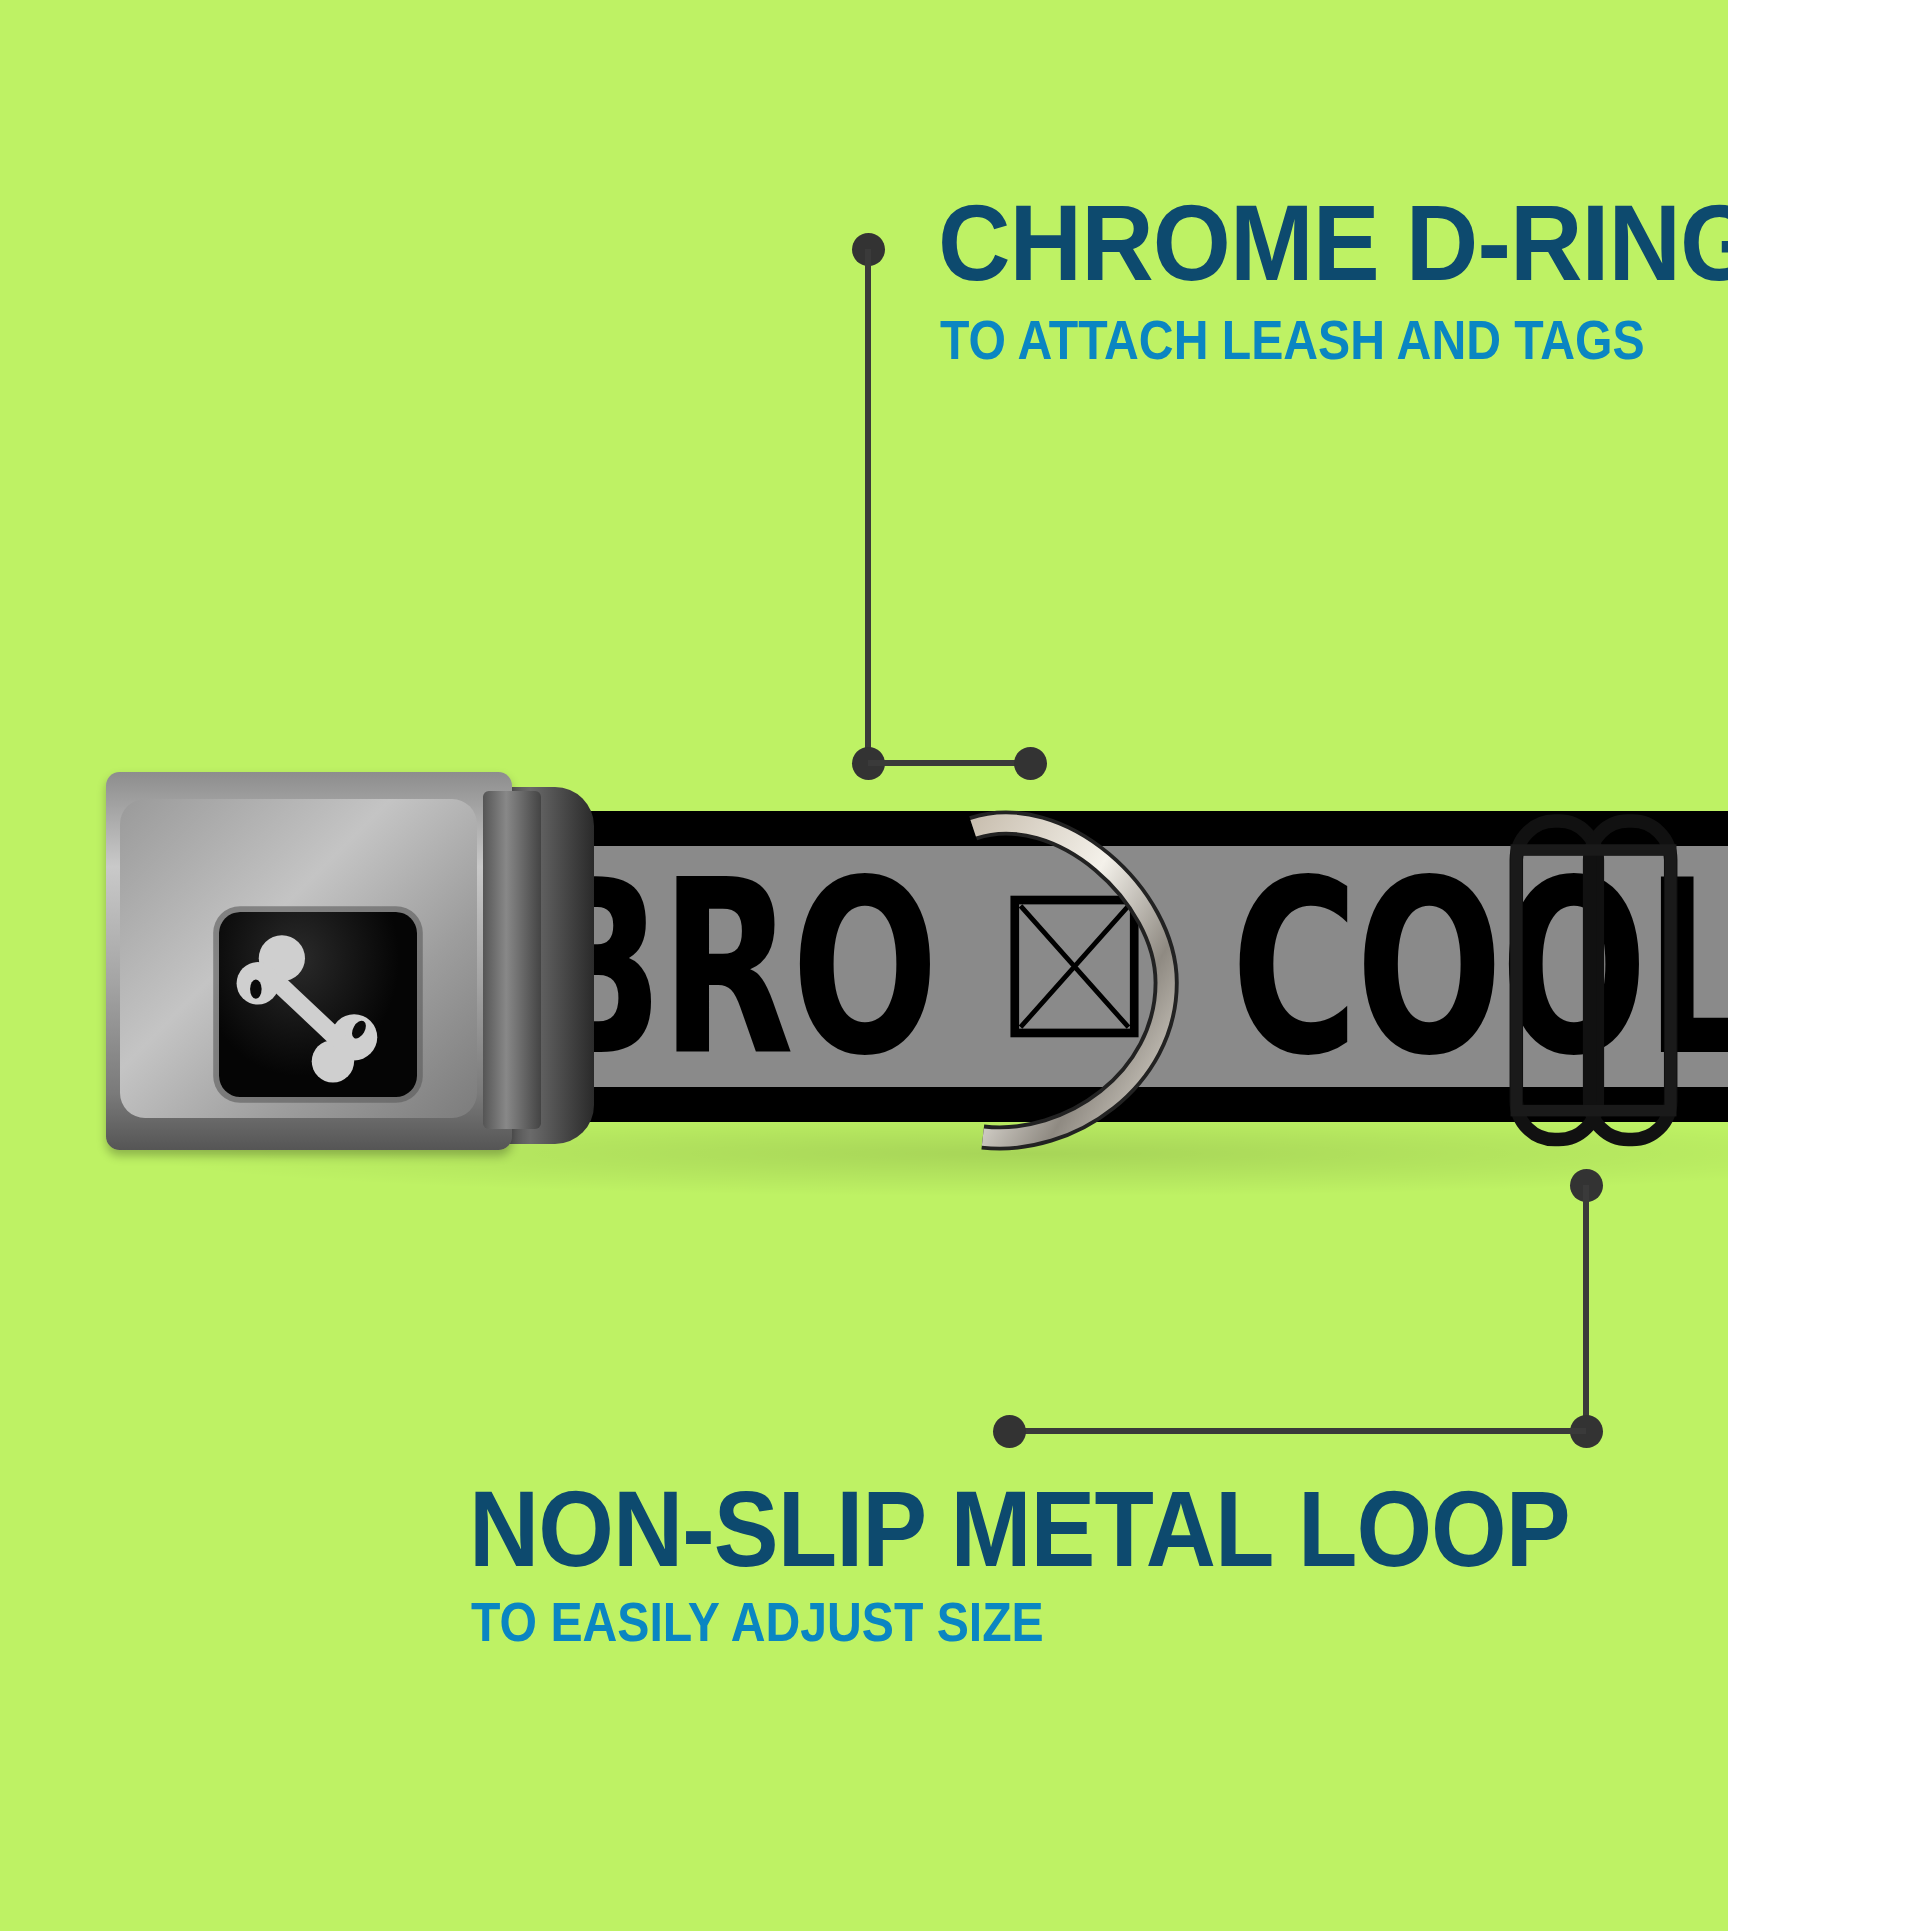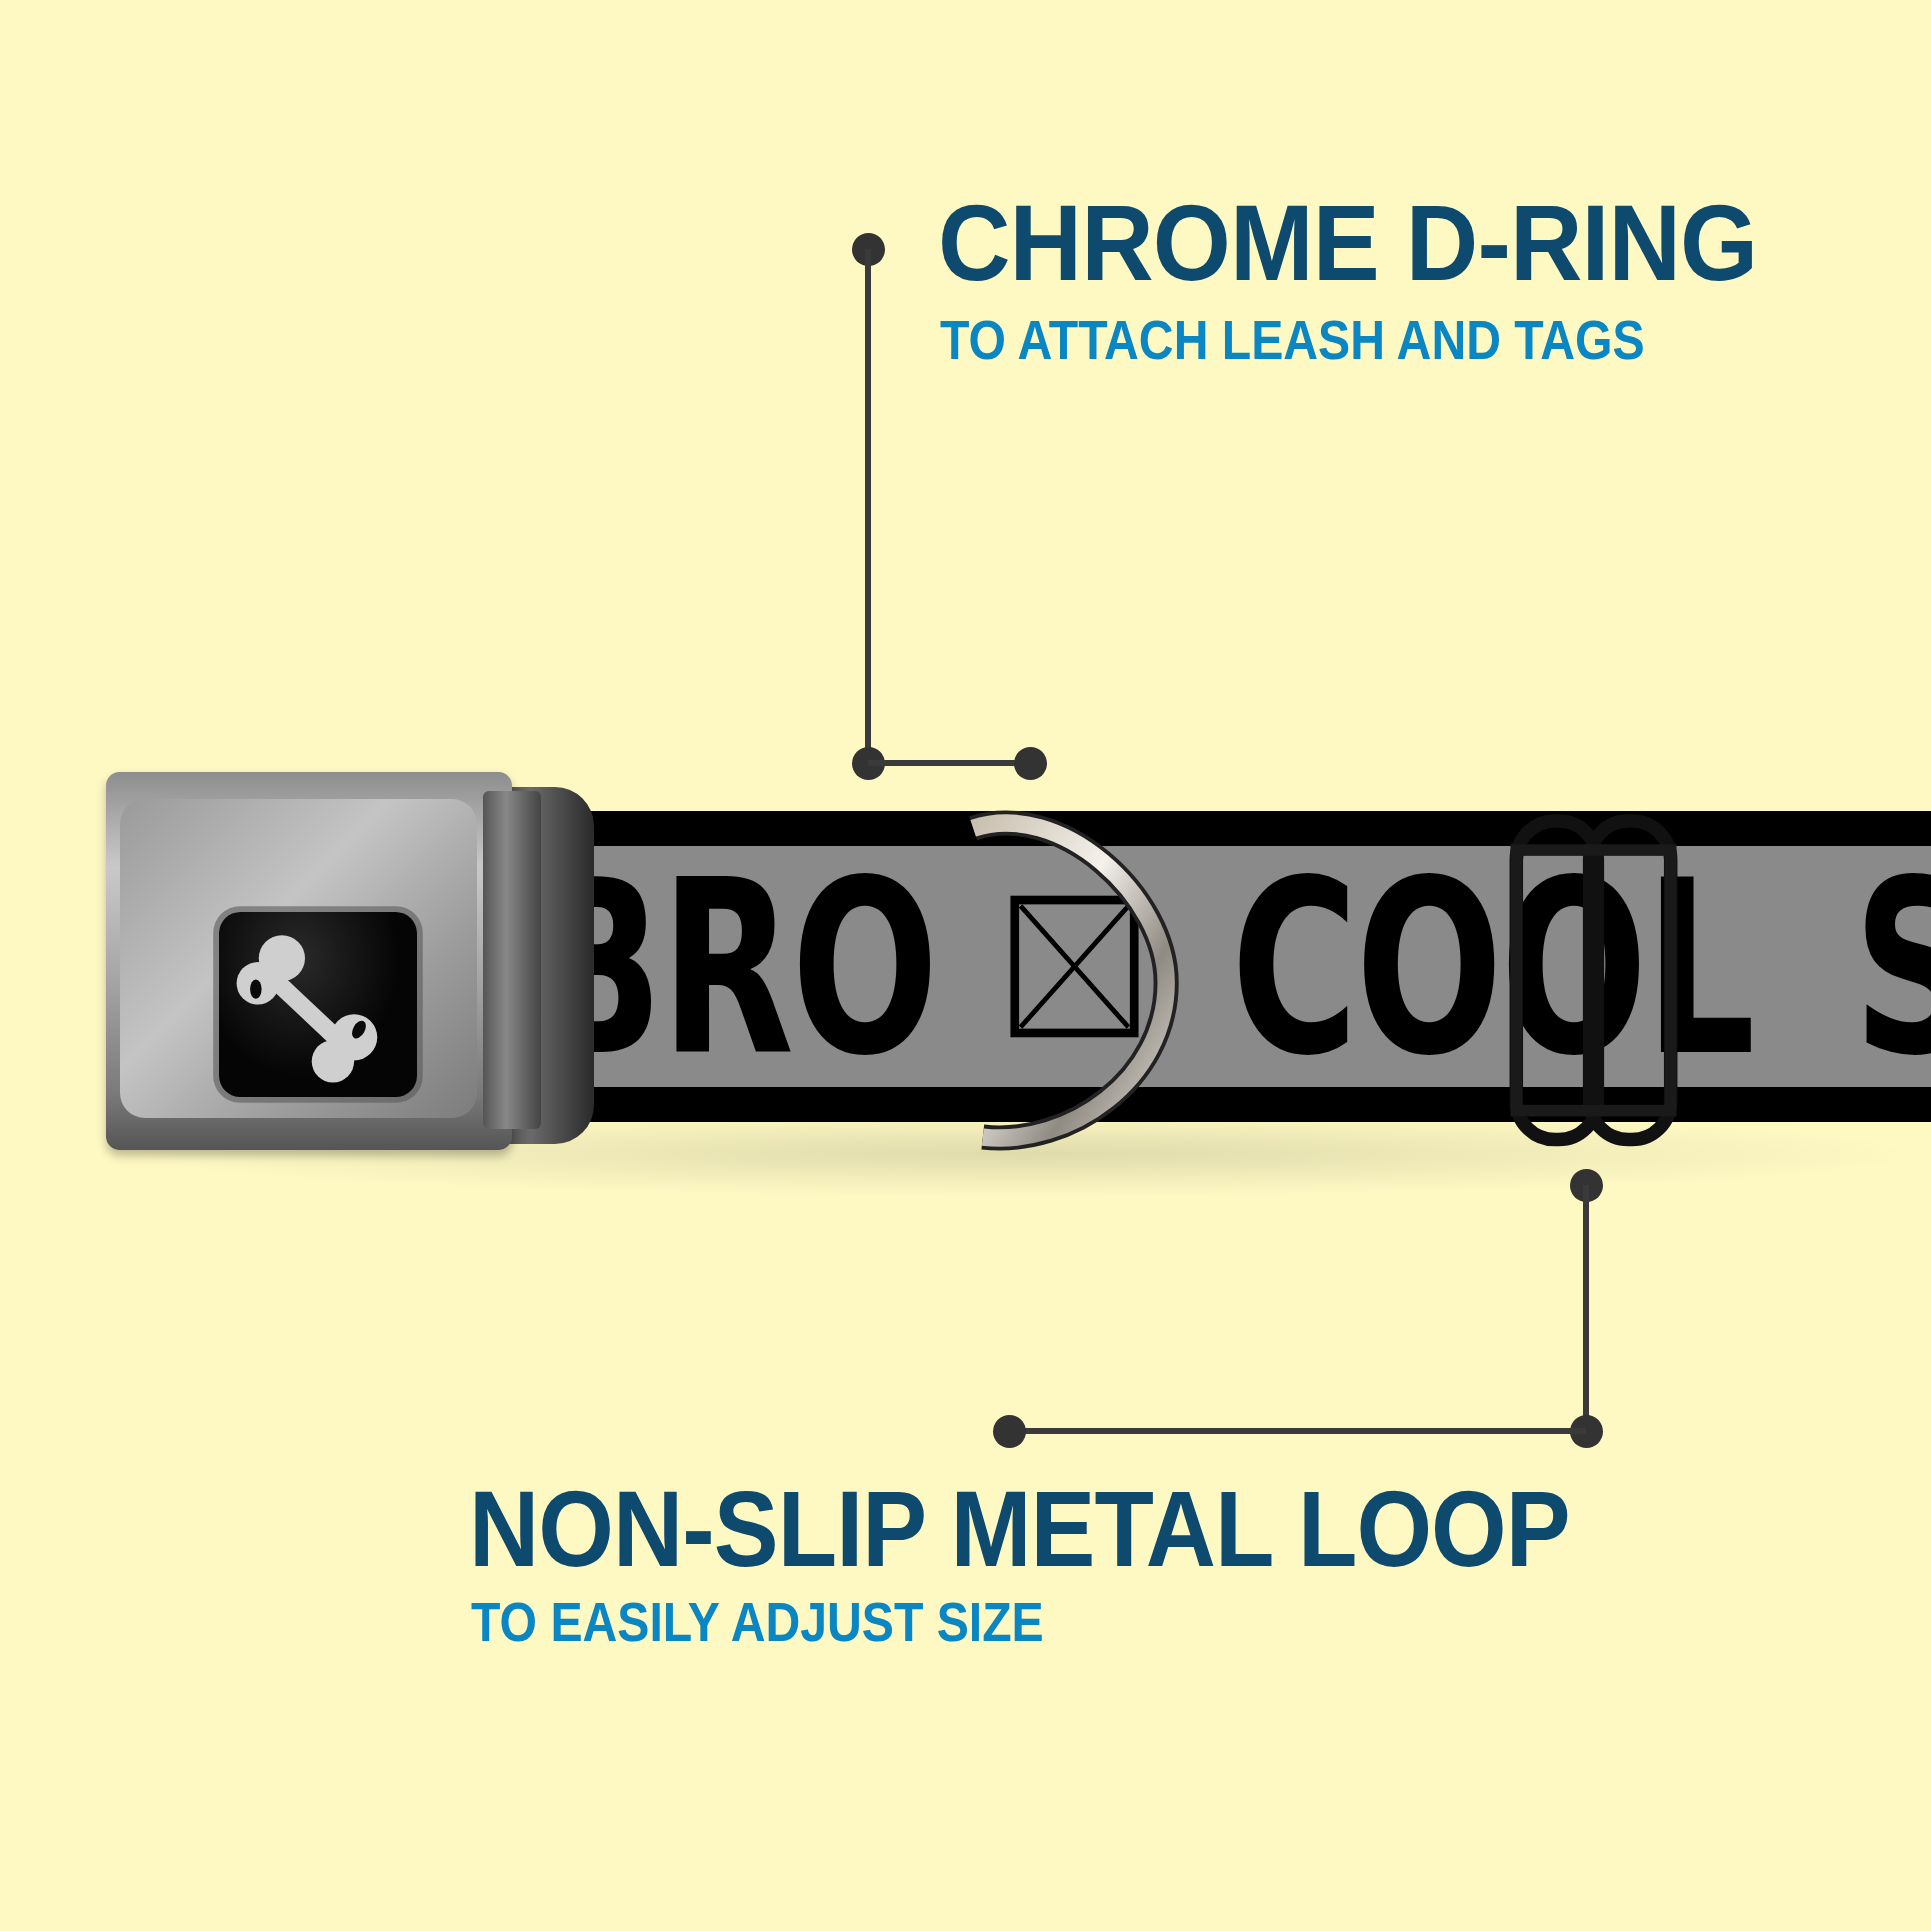--- a/index.html
+++ b/index.html
@@ -1,16 +1,16 @@
 <!DOCTYPE html>
 <html><head>
 <meta charset="utf-8">
 <style>
   html,body{margin:0;padding:0;background:#ffffff;}
-  #stage{position:relative;width:1931px;height:1931px;overflow:hidden;background:#fef9c3;font-family:"Liberation Sans","DejaVu Sans",sans-serif;}
+  #stage{position:relative;width:1728px;height:1931px;overflow:hidden;background:#bef264;font-family:"Liberation Sans","DejaVu Sans",sans-serif;}
   .callout-title{position:absolute;margin:0;font-weight:700;color:#0d4a6e;letter-spacing:-1px;white-space:nowrap;transform-origin:left top;}
   .callout-sub{position:absolute;margin:0;font-weight:700;color:#0a86c2;white-space:nowrap;transform-origin:left top;}
   .dot{position:absolute;width:33px;height:33px;border-radius:50%;background:#333333;margin:-16.4px 0 0 -16.4px;}
   .vline{position:absolute;width:5.8px;background:#3a3a3a;margin-left:-2.9px;}
   .hline{position:absolute;height:5.8px;background:#3a3a3a;margin-top:-2.9px;}
   .shadow{position:absolute;left:116px;top:1110px;width:1815px;height:87px;background:radial-gradient(ellipse at center, rgba(0,0,0,0.12), rgba(0,0,0,0) 70%);}
   
   .strap{position:absolute;left:521px;top:811px;width:1429px;height:311px;background:#000;border-radius:5.8px;}
   .strap-inner{position:absolute;left:0;top:35px;right:0;bottom:35px;background:#8a8a8a;}
   .strap-word{position:absolute;top:11.6px;font-family:"DejaVu Sans","Liberation Sans",sans-serif;font-weight:900;font-size:241px;line-height:222px;color:#000;letter-spacing:-3.9px;transform:scaleX(0.72);transform-origin:left top;white-space:nowrap;}

